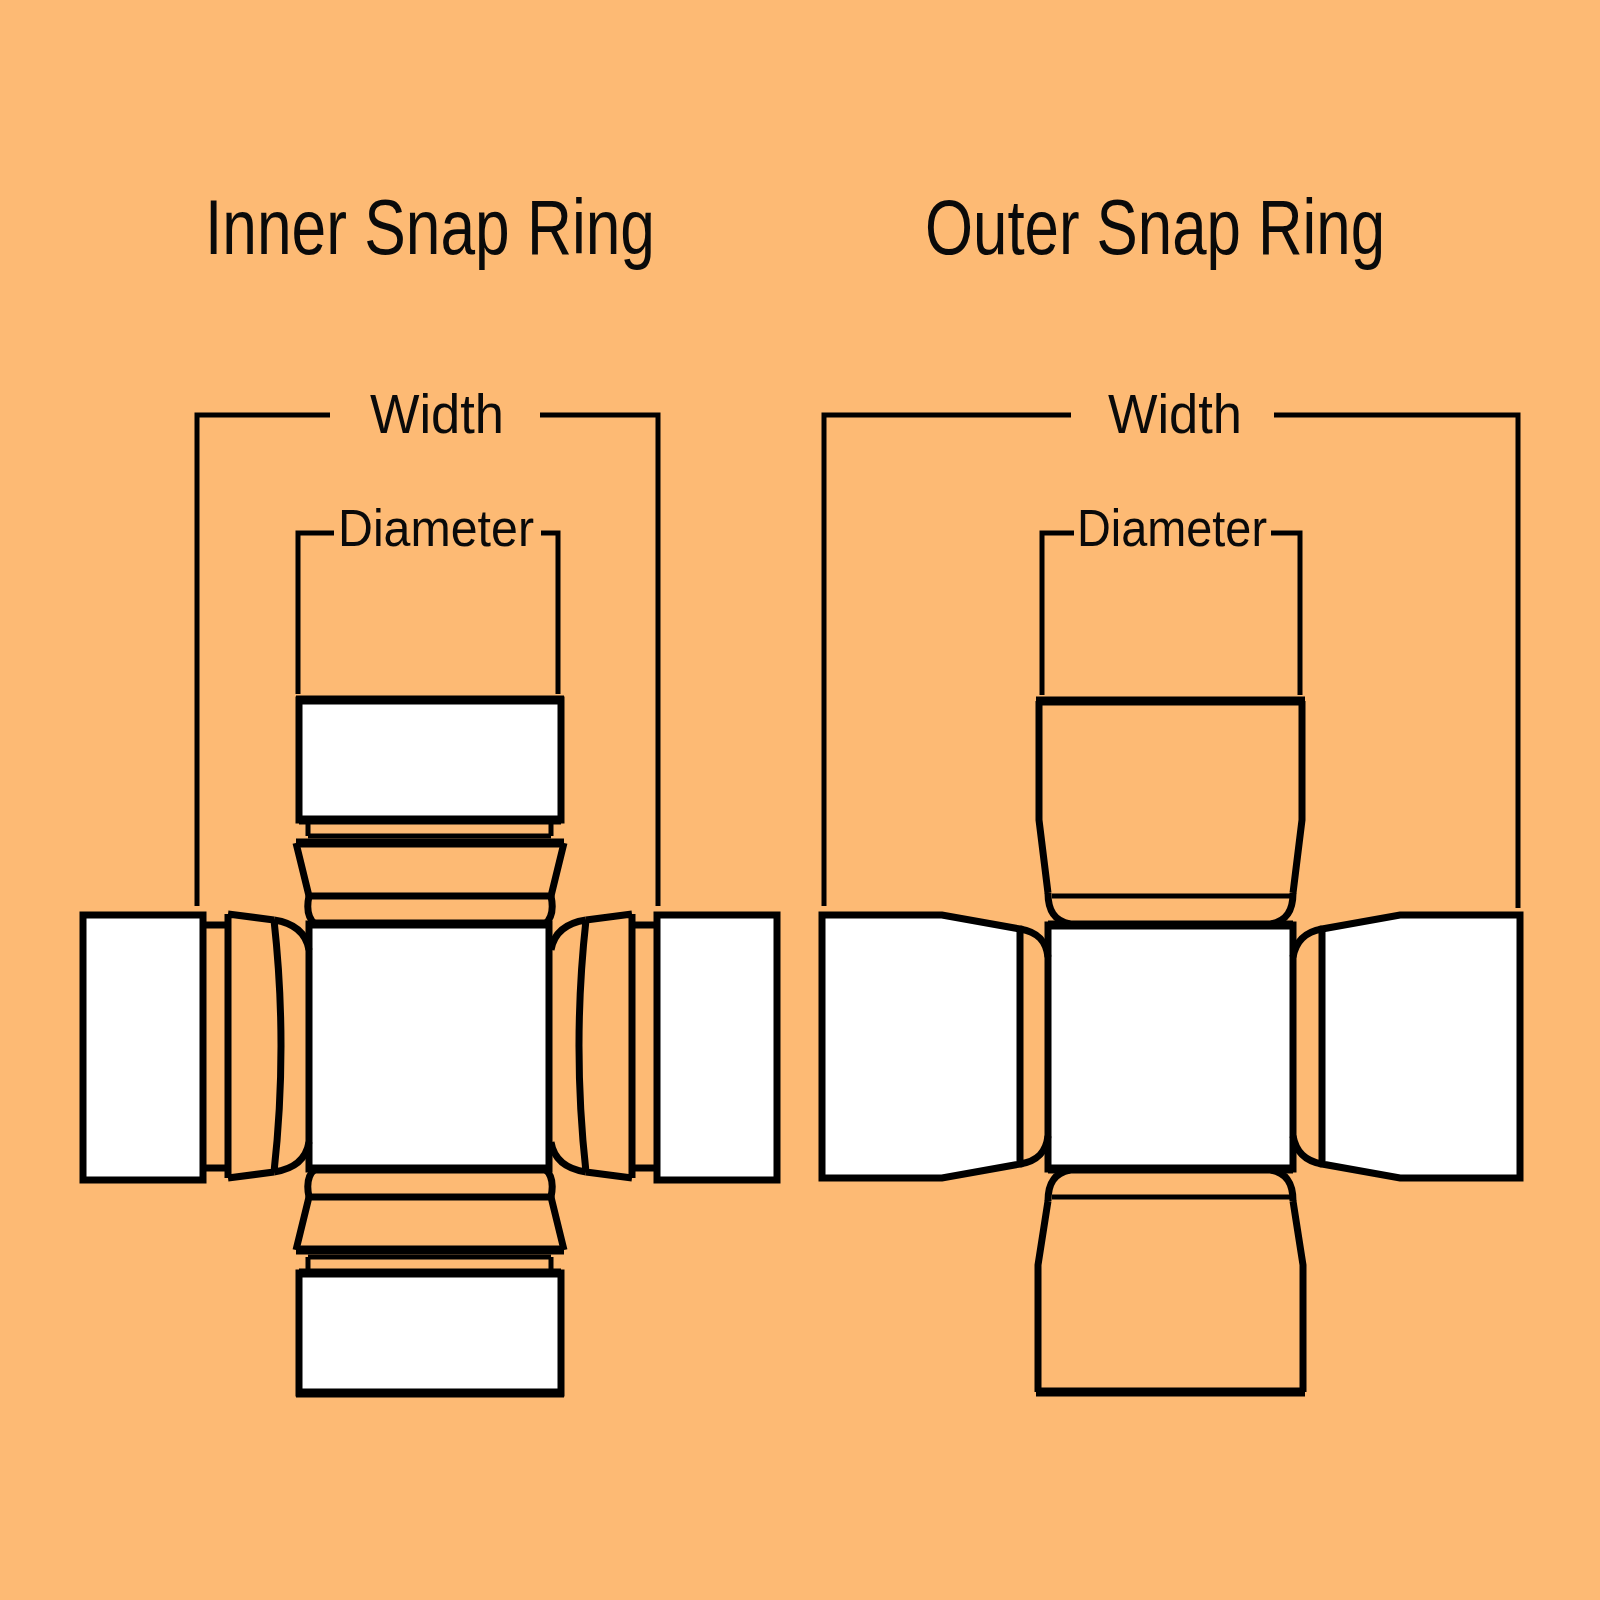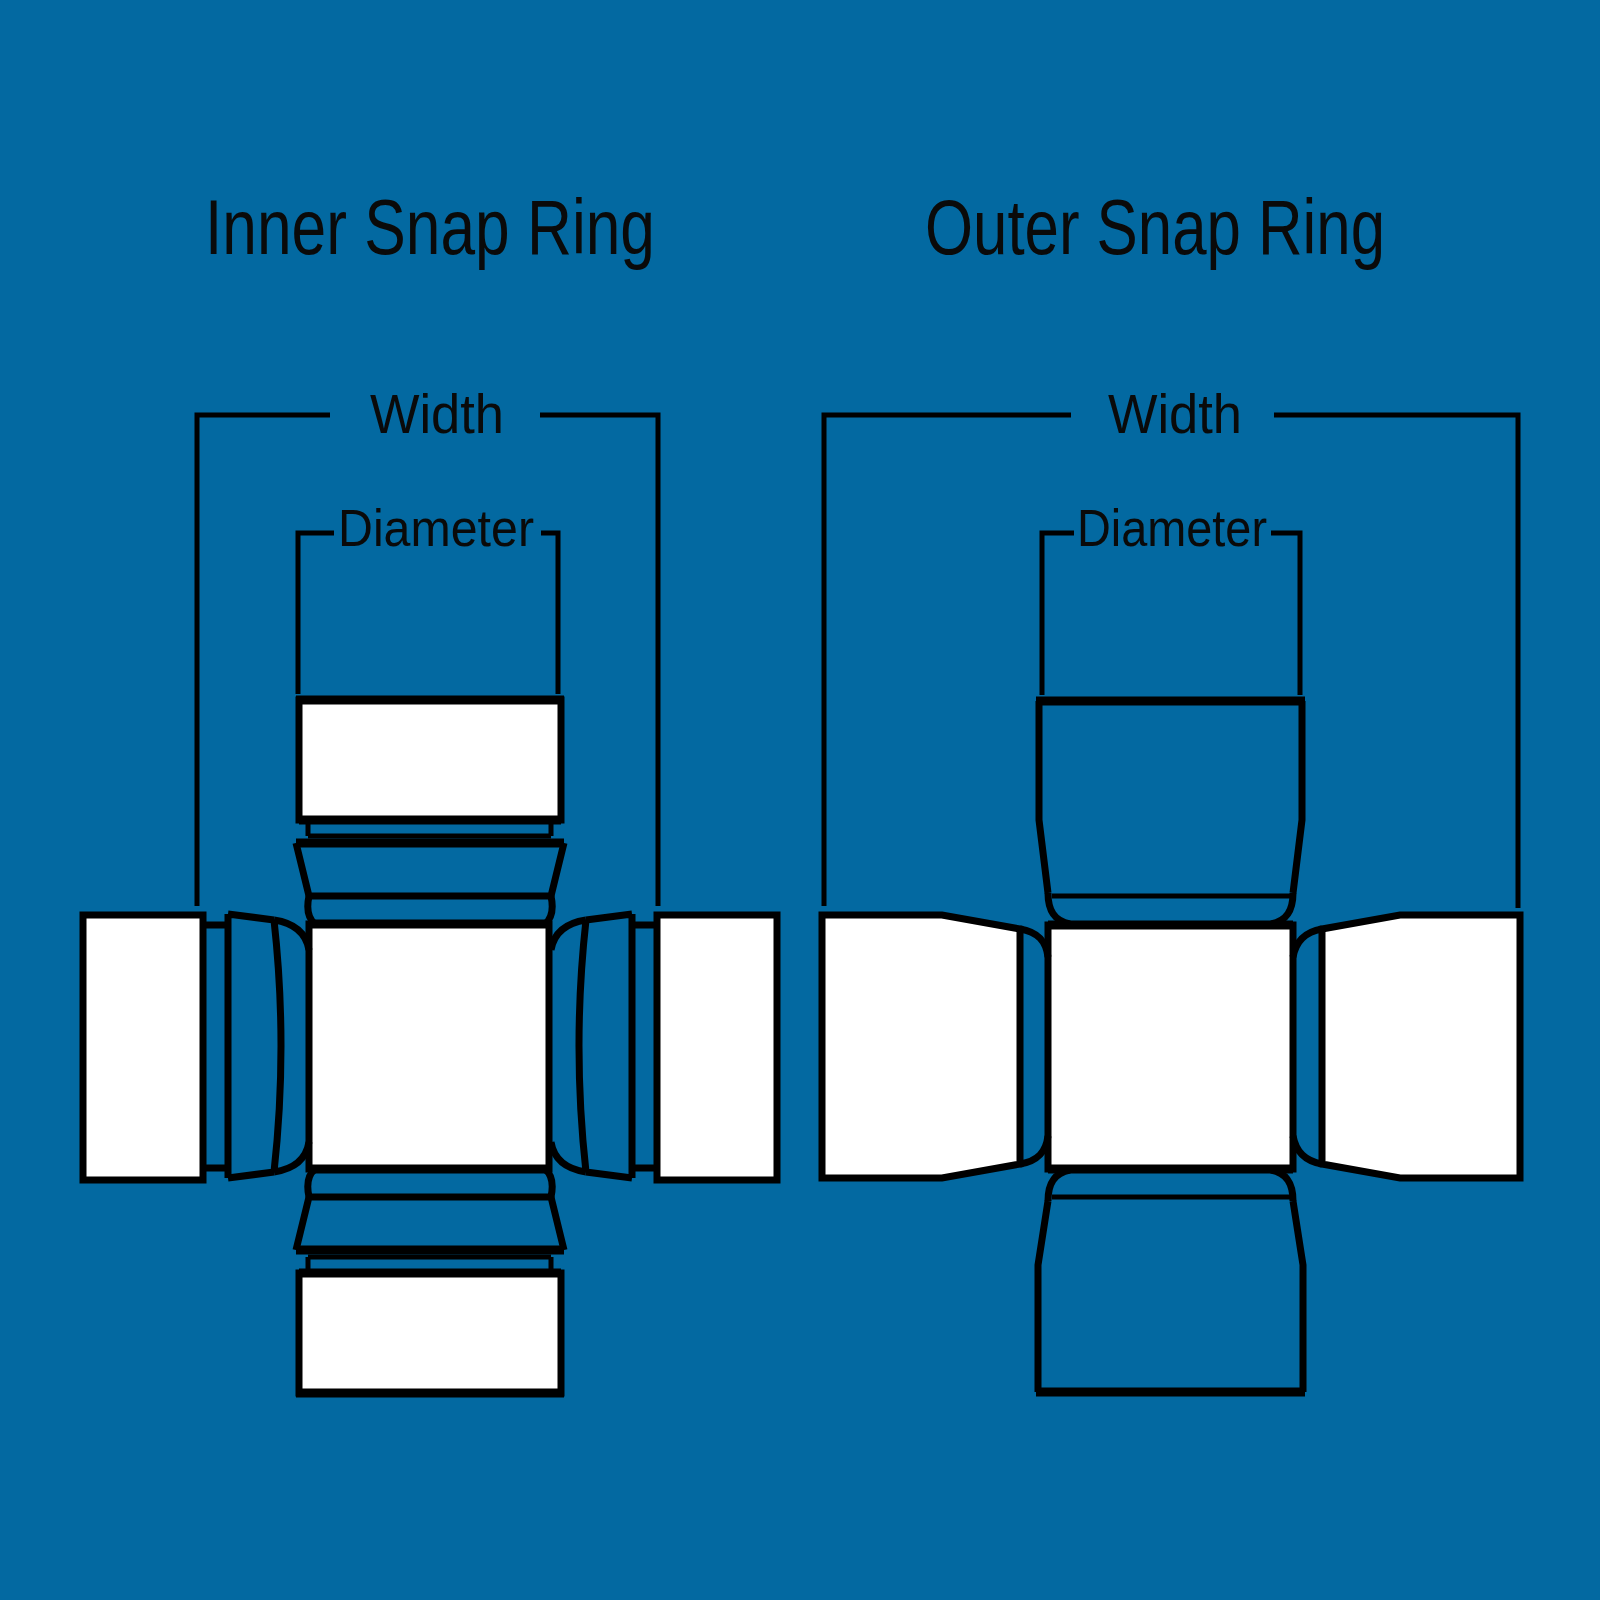--- a/index.html
+++ b/index.html
@@ -4,21 +4,21 @@
 <style>
   html, body {
     margin: 0;
     padding: 0;
     background: #ffffff;
   }
   .stage {
     position: relative;
     width: 1600px;
     height: 1600px;
-    background: #0369a1;
+    background: #fdba74;
     overflow: hidden;
   }
   svg { display: block; }
   .outline {
     fill: none;
     stroke: #000000;
     stroke-width: 7;
     stroke-linejoin: miter;
     stroke-linecap: butt;
   }

